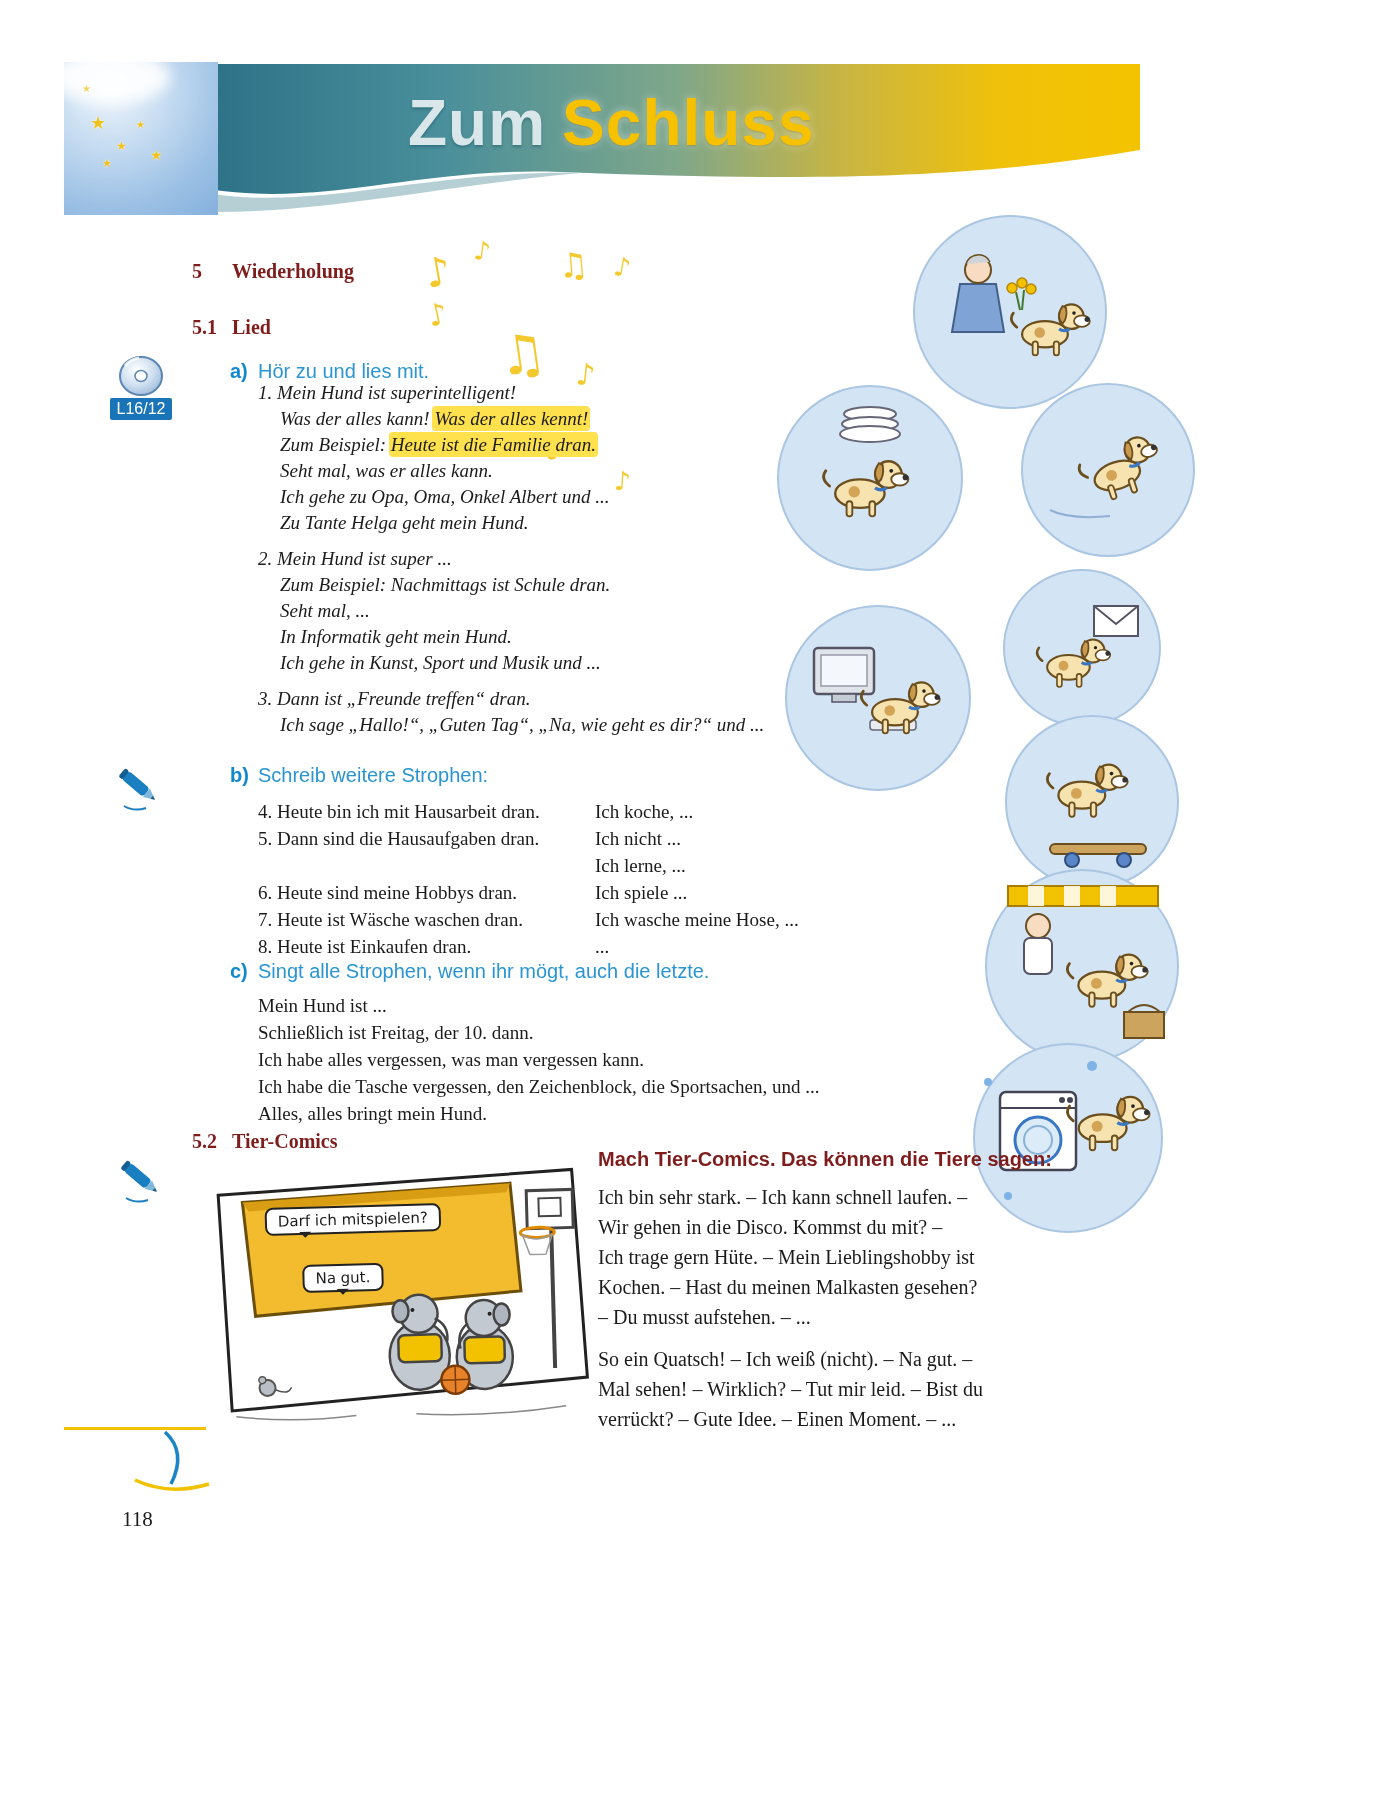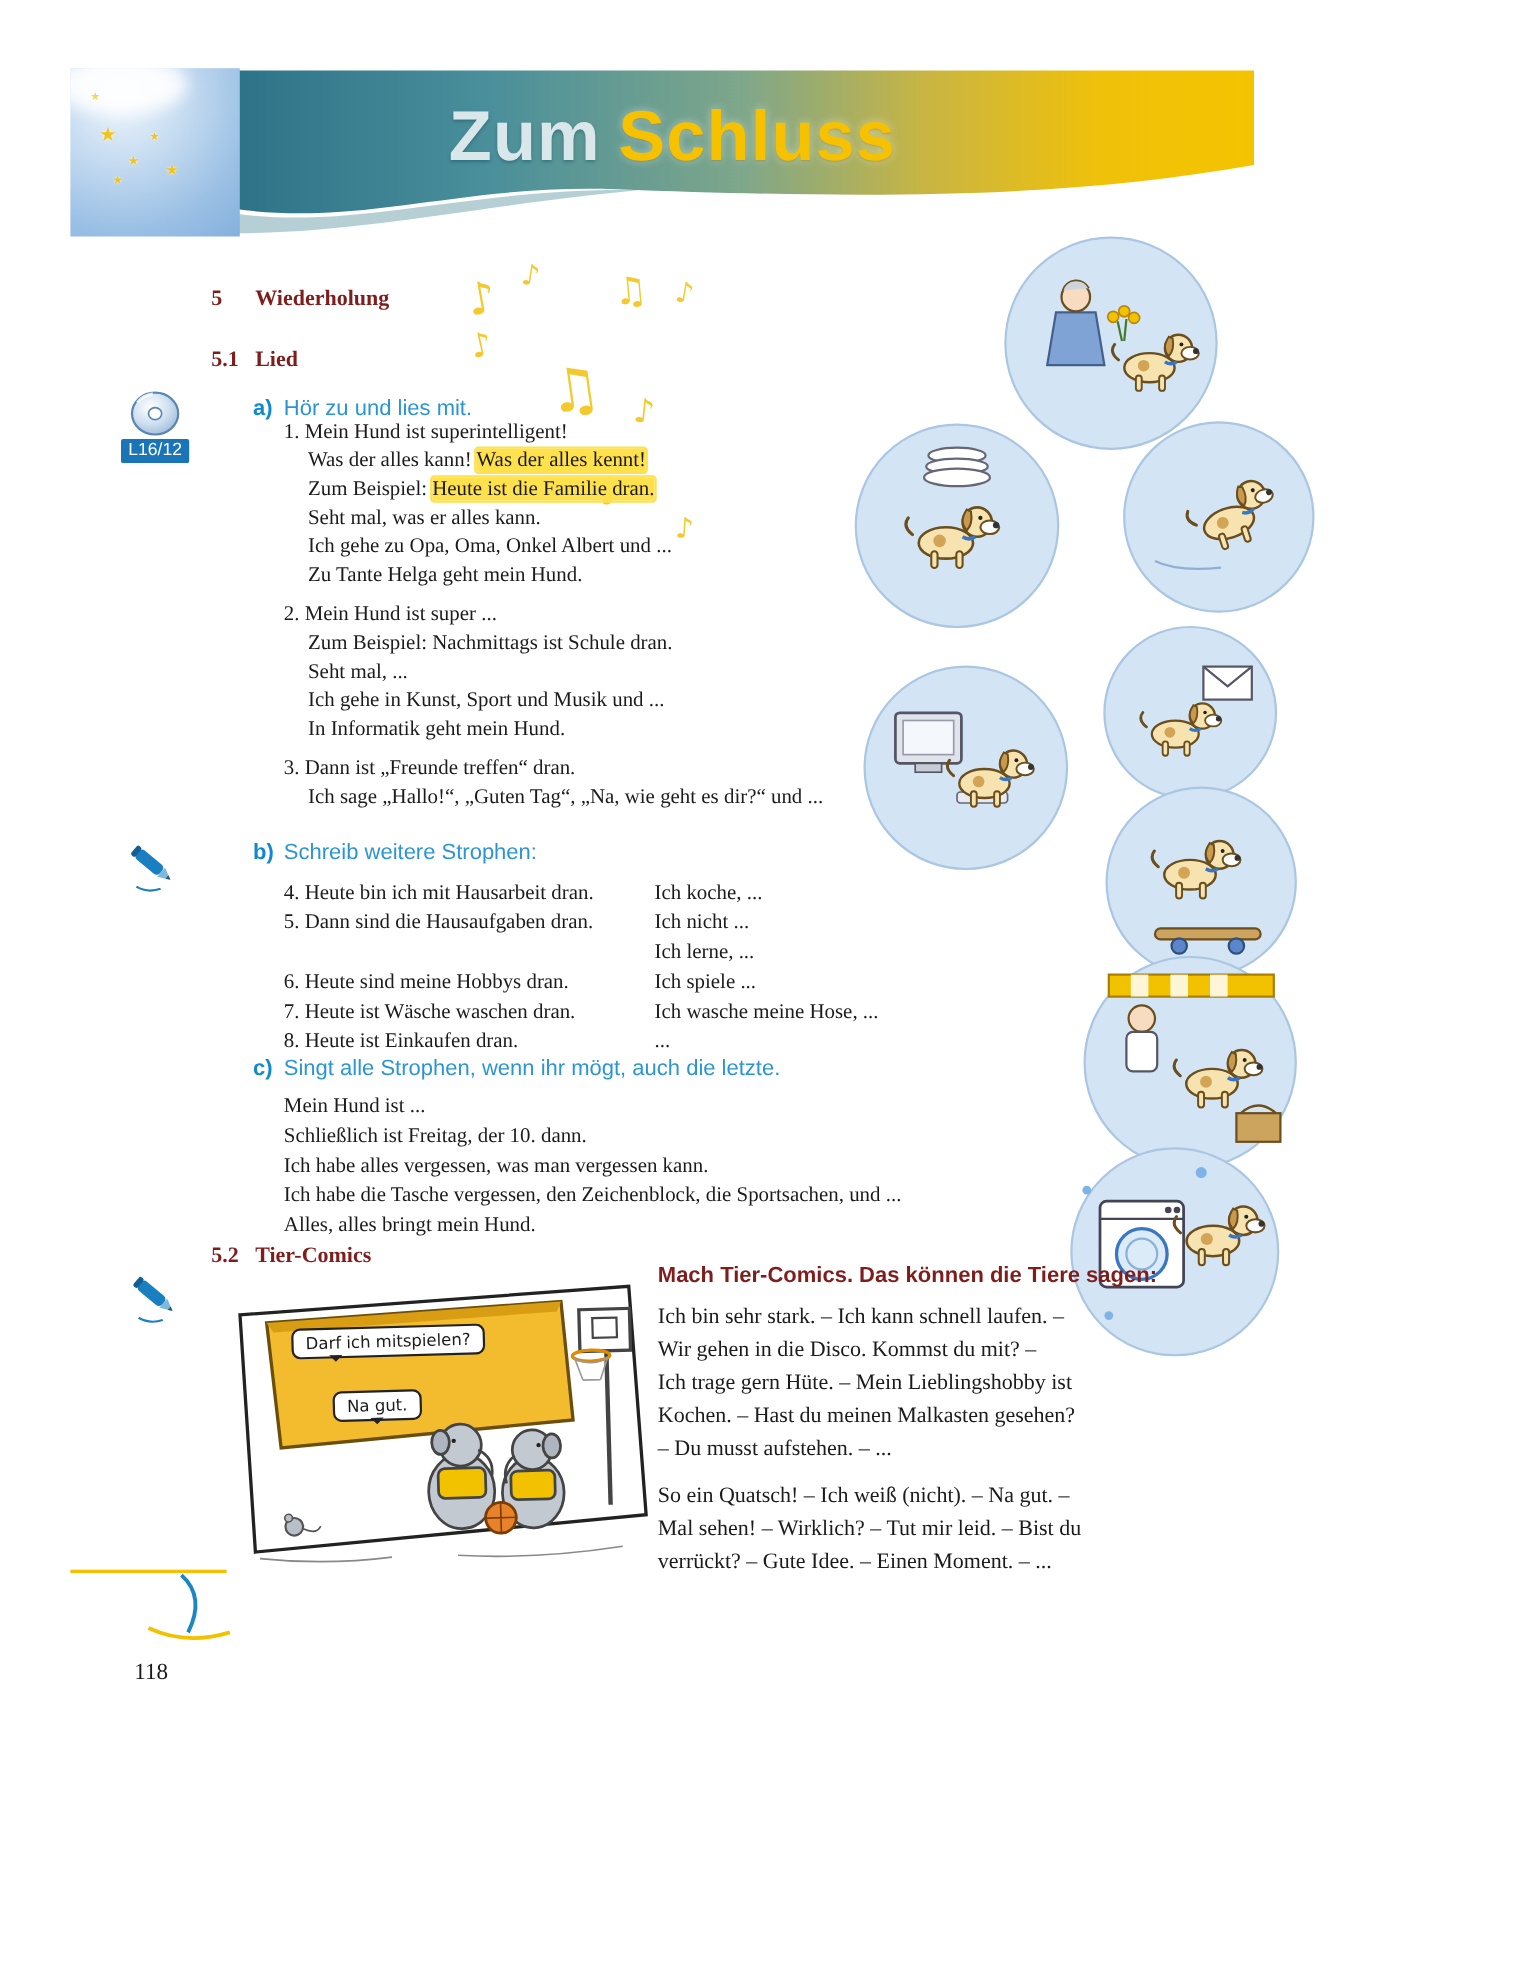--- a/index.html
+++ b/index.html
@@ -32,21 +32,21 @@
 
   
   .h-section { position:absolute; color:#7f1d1d; font-weight:bold; font-size:20px; z-index:2;font-family:Liberation Serif, serif; }
   .h-section .num { display:inline-block; min-width:40px; }
   .task-head { position:absolute; color:#2a95d2; font-size:20px; z-index:2; }
   .task-head .tlabel { font-weight:bold; color:#1189ce; display:inline-block; min-width:28px; }
 
   
   .verses { position:absolute; left:258px; top:380px; width:640px; font-size:19px; line-height:26px; z-index:2; }
   .verse { margin-bottom:10px; }
-  .verse p { padding-left:22px; }
+  .verse p { padding-left:22px;font-style:italic; }
   .verse p.vfirst { padding-left:0; }
   .hl { background:#ffe14d; box-shadow:0 0 0 2px #ffe14d; border-radius:2px; }
 
   .brows { position:absolute; left:258px; top:798px; width:640px; font-size:19px; line-height:27px; z-index:2; }
   .brow { display:flex; }
   .brow .bl { width:337px; flex:none; }
 
   .clines { position:absolute; left:258px; top:992px; width:680px; font-size:19px; line-height:27px; z-index:2; }
 
   
@@ -152,22 +152,22 @@
       <p><span>Was der alles kann! </span><span class="hl">Was der alles kennt!</span></p>
       <p><span>Zum Beispiel: </span><span class="hl">Heute ist die Familie dran.</span></p>
       <p><span>Seht mal, was er alles kann.</span></p>
       <p><span>Ich gehe zu Opa, Oma, Onkel Albert und ...</span></p>
       <p><span>Zu Tante Helga geht mein Hund.</span></p>
     </div>
     <div class="verse">
       <p class="vfirst"><span>2. Mein Hund ist super ...</span></p>
       <p><span>Zum Beispiel: Nachmittags ist Schule dran.</span></p>
       <p><span>Seht mal, ...</span></p>
+      <p><span>In Informatik geht mein Hund.</span></p>
       <p><span>Ich gehe in Kunst, Sport und Musik und ...</span></p>
-      <p><span>In Informatik geht mein Hund.</span></p>
     </div>
     <div class="verse">
       <p class="vfirst"><span>3. Dann ist „Freunde treffen“ dran.</span></p>
       <p><span>Ich sage „Hallo!“, „Guten Tag“, „Na, wie geht es dir?“ und ...</span></p>
     </div>
   </div>
 
   <svg class="pencil" style="left:114px;top:762px;" width="52" height="52" viewBox="0 0 52 52">
     <g transform="rotate(40 26 26)">
       <rect x="6" y="20" width="28" height="11" rx="4" fill="#1a7fc0"></rect>

